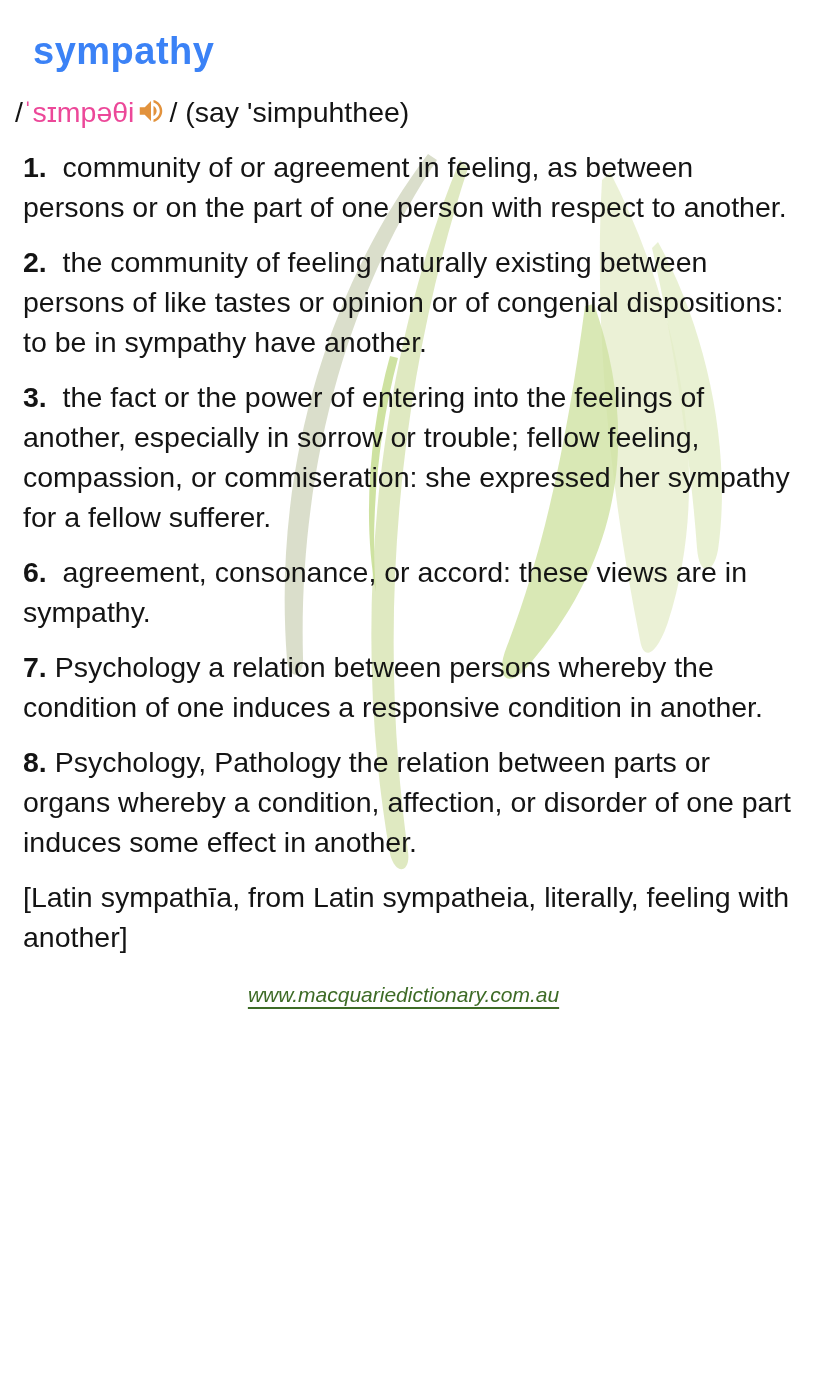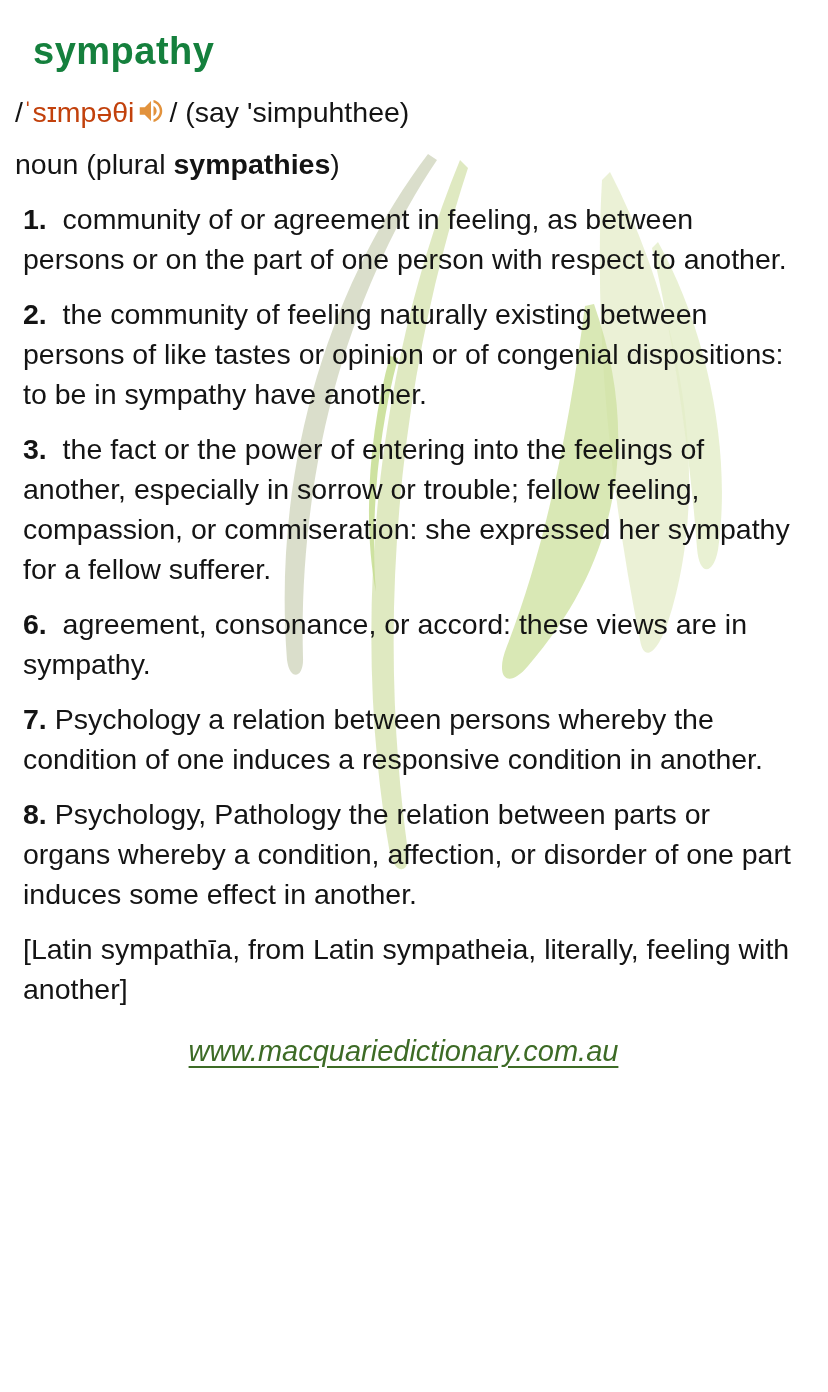--- a/index.html
+++ b/index.html
@@ -15,21 +15,21 @@
     position:absolute;left:0;top:0;width:828px;height:1392px;
     z-index:0;pointer-events:none;
   }
   .content{
     position:relative;z-index:1;
     padding:0 36px 0 15px;
   }
   .headword{
     font-size:38px;
     font-weight:bold;
-    color:#15803d;
+    color:#3b82f6;
     margin:28px 0 0 18px;
     line-height:46px;
     letter-spacing:0.5px;
   }
   .pron{
     font-size:28.5px;
     line-height:40px;
     margin-top:18px;
     white-space:pre-wrap;
   }
@@ -41,34 +41,34 @@
   }
   .def{
     font-size:28.5px;
     line-height:40px;
     margin:15px 0 0 8px;
     white-space:pre-wrap;
   }
   .run-plain{font-style:normal;font-weight:normal;}
   .run-italic{}
   .run-bold{font-weight:bold;}
-  .run-ipa{color:#c2410c;}
+  .run-ipa{color:#ec4899;}
   .speaker{
     display:inline-block;
     vertical-align:-4px;
     margin:0 2px 0 1px;
     line-height:0;
     cursor:pointer;
   }
   .footer{
     text-align:center;
     margin-top:26px;
   }
   .site-link{
-    font-size:29px;
+    font-size:21px;
     font-style:italic;
     color:#3d6b26;
     text-decoration:underline;
     text-underline-offset:5px;
   }
 </style>
 </head>
 <body>
 
 <svg class="watermark" viewBox="0 0 828 1392" xmlns="http://www.w3.org/2000/svg">
@@ -84,21 +84,20 @@
 
 <div class="content">
   <h1 class="headword">sympathy</h1>
 
   <div class="pron"><span class="run-plain">/</span><span class="run-ipa">ˈsɪmpəθi</span><span class="speaker"><svg width="32" height="30" viewBox="0 0 24 24" aria-hidden="true">
           <path d="M3 9v6h4l5 5V4L7 9H3z" fill="#e2923c"></path>
           <path d="M16.5 12c0-1.77-1.02-3.29-2.5-4.03v8.05c1.48-.73 2.5-2.25 2.5-4.02z" fill="#e2923c"></path>
           <path d="M14 3.23v2.06c2.89.86 5 3.54 5 6.71s-2.11 5.85-5 6.71v2.06c4.01-.91 7-4.49 7-8.77s-2.99-7.86-7-8.77z" fill="#e2923c"></path>
         </svg></span><span class="run-plain">/ (</span><span class="run-italic">say</span><span class="run-plain"> 'simpuhthee)</span></div>
 
-  <div class="pos"><span class="run-italic">noun</span><span class="run-plain"> (</span><span class="run-italic">plural</span><span class="run-plain"> </span><span class="run-bold">sympathies</span><span class="run-plain">)</span></div>
 
   <div>
       <p class="def"><span class="run-bold">1.</span><span class="run-plain">  community of or agreement in feeling, as between persons or on the part of one person with respect to another.</span></p>
       <p class="def"><span class="run-bold">2.</span><span class="run-plain">  the community of feeling naturally existing between persons of like tastes or opinion or of congenial dispositions: </span><span class="run-italic">to be in sympathy have another.</span></p>
       <p class="def"><span class="run-bold">3.</span><span class="run-plain">  the fact or the power of entering into the feelings of another, especially in sorrow or trouble; fellow feeling, compassion, or commiseration: </span><span class="run-italic">she expressed her sympathy for a fellow sufferer.</span></p>
       <p class="def"><span class="run-bold">6.</span><span class="run-plain">  agreement, consonance, or accord: </span><span class="run-italic">these views are in sympathy.</span></p>
       <p class="def"><span class="run-bold">7.</span><span class="run-plain"> </span><span class="run-italic">Psychology</span><span class="run-plain"> a relation between persons whereby the condition of one induces a responsive condition in another.</span></p>
       <p class="def"><span class="run-bold">8.</span><span class="run-plain"> </span><span class="run-italic">Psychology</span><span class="run-plain">, </span><span class="run-italic">Pathology</span><span class="run-plain"> the relation between parts or organs whereby a condition, affection, or disorder of one part induces some effect in another.</span></p>
     </div>
 

